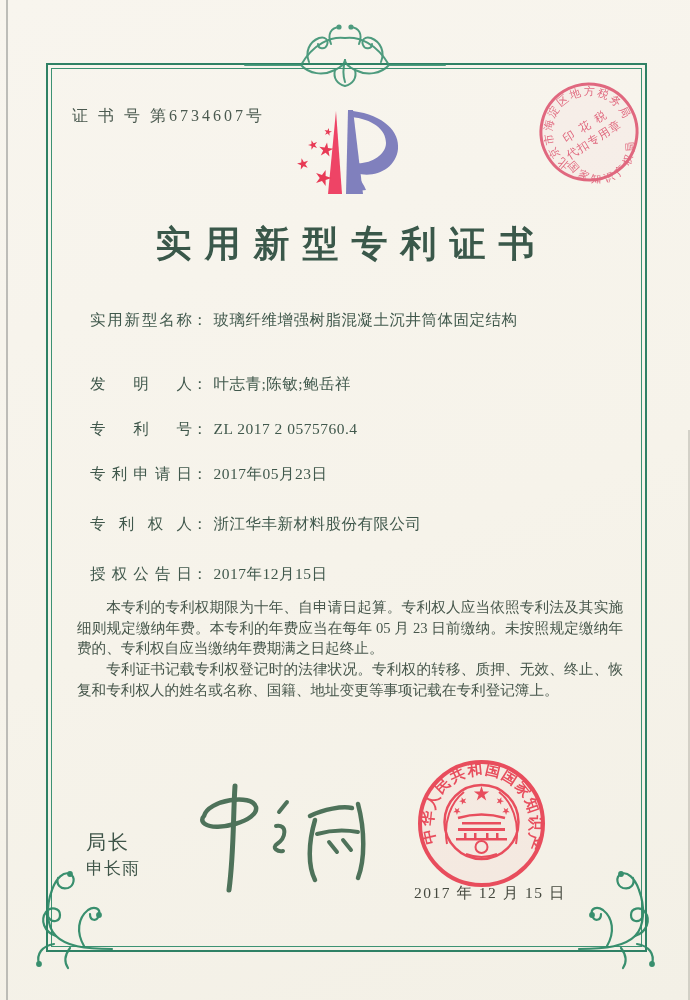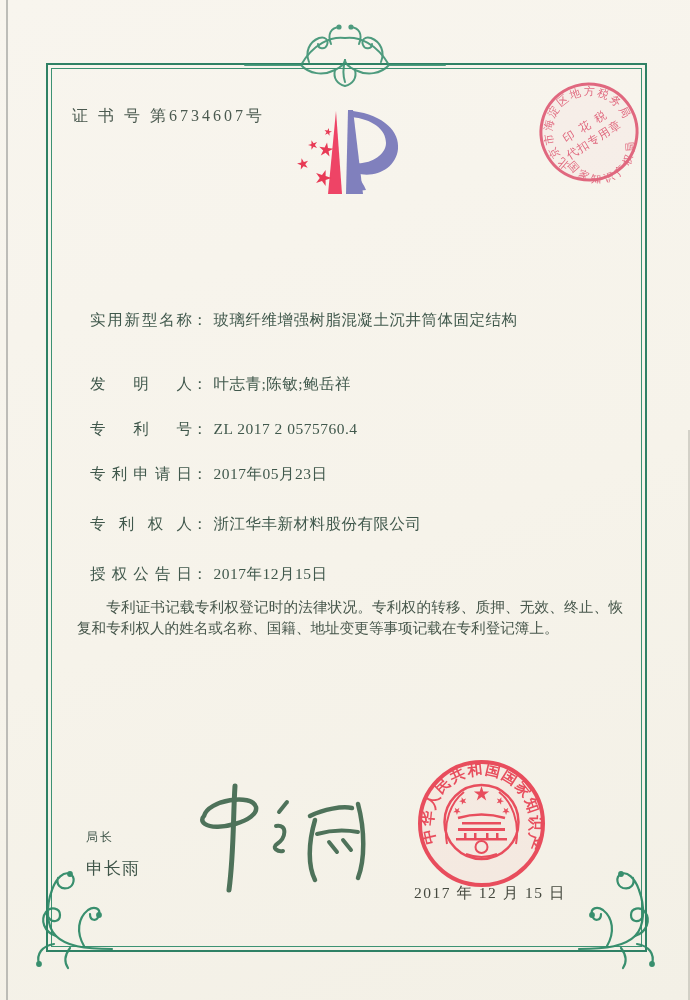--- a/index.html
+++ b/index.html
@@ -23,21 +23,21 @@
   .row{position:absolute;left:12px;white-space:nowrap;}
   .row .lbl{display:inline-block;width:102px;text-align:justify;text-align-last:justify;}
   .row .col{display:inline-block;}
   .row .val{display:inline-block;padding-left:6px;letter-spacing:.5px;}
   .r0{top:310px}.r1{top:374px}.r2{top:419px}.r3{top:464px}.r4{top:514px}.r5{top:564px}
 
   .bodytext{position:absolute;left:77px;top:597px;width:546px;color:#46564b;
        font-size:14.6px;line-height:20.7px;text-align:justify;}
   .bodytext p{margin:0;text-indent:2em;}
 
-  .signer-title{position:absolute;left:86px;top:829px;font-size:12px;color:#3f5549;letter-spacing:2px;}
+  .signer-title{position:absolute;left:86px;top:829px;font-size:20px;color:#3f5549;letter-spacing:2px;}
   .signer-name{position:absolute;left:86px;top:857px;font-size:17px;color:#3f5549;letter-spacing:1px;}
 
   .sig-svg{position:absolute;left:190px;top:780px;}
   .logo-svg{position:absolute;left:286px;top:94px;}
   .taxstamp-svg{position:absolute;left:527px;top:70px;}
   .seal-svg{position:absolute;left:404px;top:746px;}
   .orn-top{position:absolute;left:243px;top:24px;}
   .orn-bl{position:absolute;left:18px;top:866px;}
   .orn-br{position:absolute;left:577px;top:866px;}
 
@@ -127,31 +127,33 @@
       </text>
       <path id="taxArcBot" d="M28.2,71.1 A35,35 0 1 0 95.8,71.1" fill="none"></path>
       <text font-size="10.5" fill="#dd5570" letter-spacing="4" font-family="Liberation Serif,serif">
         <textPath href="#taxArcBot" startOffset="6%">国家知识产权局</textPath>
       </text>
       <text x="62" y="59" text-anchor="middle" font-size="11.5" fill="#dd5570" letter-spacing="2" font-family="Liberation Serif,serif">印 花 税</text>
       <text x="62" y="75" text-anchor="middle" font-size="11.5" fill="#dd5570" letter-spacing="1" font-family="Liberation Serif,serif">代扣专用章</text>
     </g>
   </svg>
 
+  <div class="title">实用新型专利证书</div>
 
   <div class="fields">
     <div class="row r0"><span class="lbl">实用新型名称</span><span class="col">：</span><span class="val">玻璃纤维增强树脂混凝土沉井筒体固定结构</span></div>
     <div class="row r1"><span class="lbl">发明人</span><span class="col">：</span><span class="val">叶志青;陈敏;鲍岳祥</span></div>
     <div class="row r2"><span class="lbl">专利号</span><span class="col">：</span><span class="val">ZL 2017 2 0575760.4</span></div>
     <div class="row r3"><span class="lbl">专利申请日</span><span class="col">：</span><span class="val">2017年05月23日</span></div>
     <div class="row r4"><span class="lbl">专利权人</span><span class="col">：</span><span class="val">浙江华丰新材料股份有限公司</span></div>
     <div class="row r5"><span class="lbl">授权公告日</span><span class="col">：</span><span class="val">2017年12月15日</span></div>
   </div>
 
   <div class="bodytext">
+    <p>本专利的专利权期限为十年、自申请日起算。专利权人应当依照专利法及其实施细则规定缴纳年费。本专利的年费应当在每年 05 月 23 日前缴纳。未按照规定缴纳年费的、专利权自应当缴纳年费期满之日起终止。</p>
     <p>专利证书记载专利权登记时的法律状况。专利权的转移、质押、无效、终止、恢复和专利权人的姓名或名称、国籍、地址变更等事项记载在专利登记簿上。</p>
   </div>
 
   <div class="signer-title">局长</div>
   <div class="signer-name">申长雨</div>
 
   <svg class="sig-svg" width="185" height="118" viewBox="0 0 185 118">
     <g stroke="#40684e" fill="none" stroke-linecap="round" stroke-linejoin="round" opacity="0.92">
       <path d="M45,6 C43,36 44,72 39,110" stroke-width="5"></path>
       <path d="M14,36 C18,20 62,13 66,27 C69,41 26,52 15,44 C11,41 12,38 14,36" stroke-width="4.5"></path>

